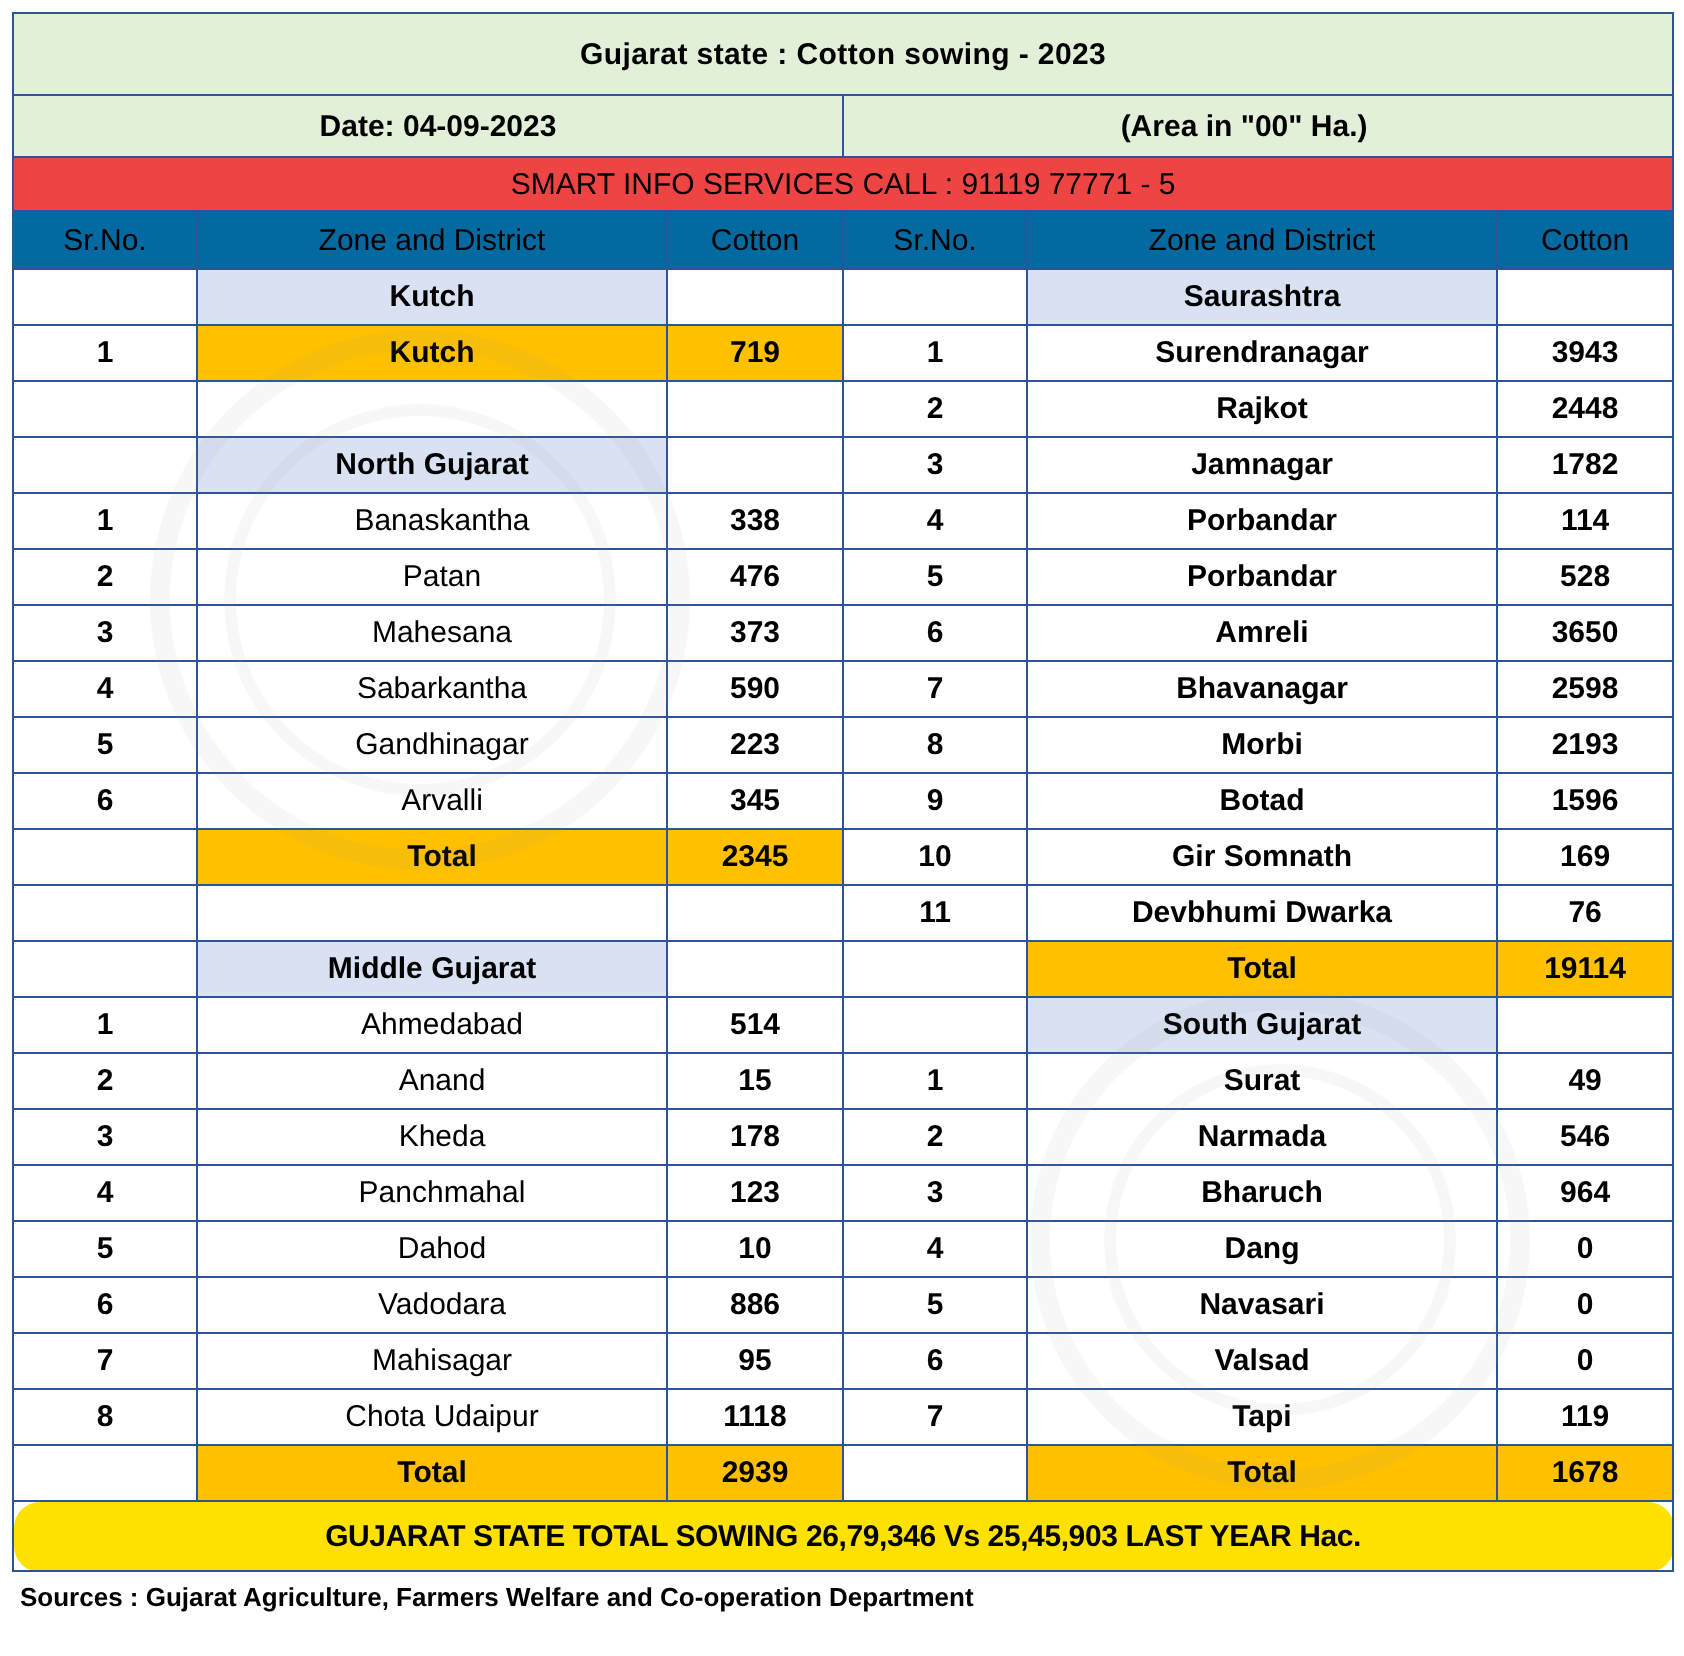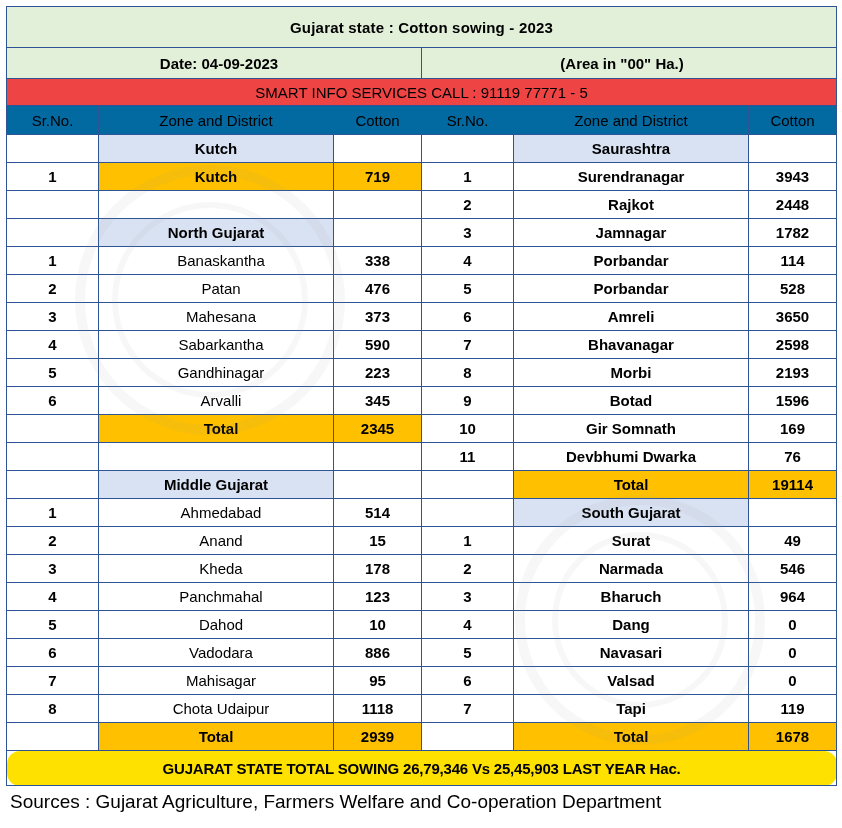--- a/index.html
+++ b/index.html
@@ -101,22 +101,22 @@
   }
   .totalbar {
     background: #ffe100;
     font-weight: bold;
     font-size: 21px;
     height: 34px !important;
     letter-spacing: -0.2px;
     border-radius: 13px;
   }
   .source {
-    font-size: 19px;
-    font-weight: normal;
+    font-size: 13px;
+    font-weight: bold;
     text-align: left;
     padding: 5px 0 0 4px;
     border: none;
   }
   .wm {
     position: absolute;
     left: 0; top: 0;
     width: 842px; height: 828px;
     pointer-events: none;
     opacity: 0.07;

